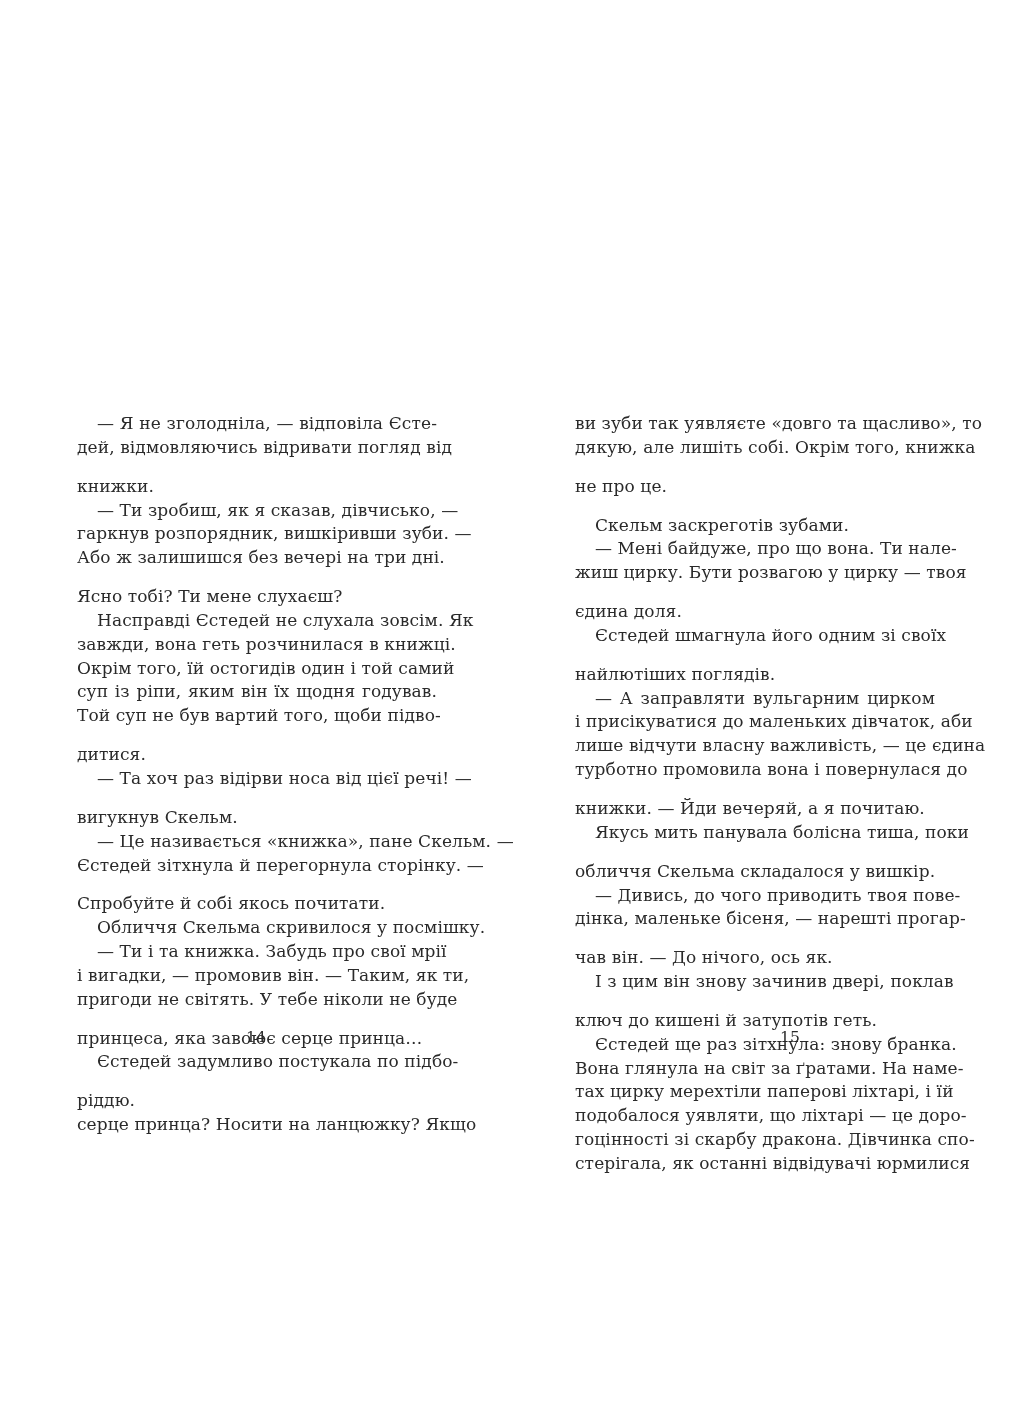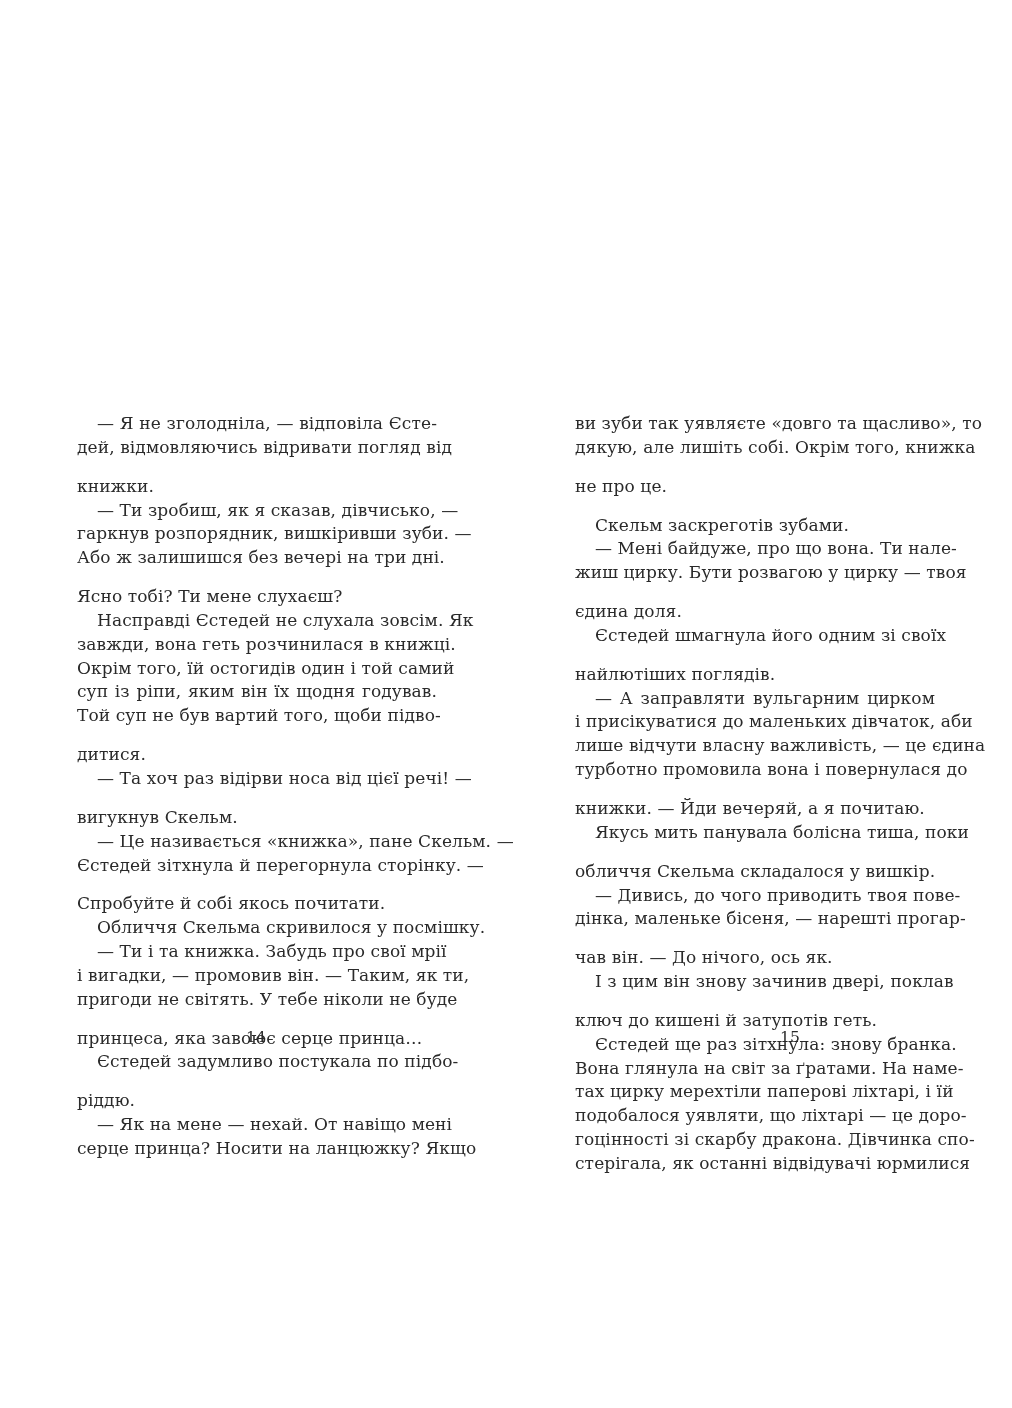--- a/index.html
+++ b/index.html
@@ -58,21 +58,20 @@
       <span class="line indent">— Це називається «книжка», пане Скельм. —</span>
       <span class="line">Єстедей зітхнула й перегорнула сторінку. —</span>
       <span class="line last">Спробуйте й собі якось почитати.</span>
       <span class="line indent">Обличчя Скельма скривилося у посмішку.</span>
       <span class="line indent">— Ти і та книжка. Забудь про свої мрії</span>
       <span class="line">і вигадки, — промовив він. — Таким, як ти,</span>
       <span class="line">пригоди не світять. У тебе ніколи не буде</span>
       <span class="line last">принцеса, яка завоює серце принца…</span>
       <span class="line indent">Єстедей задумливо постукала по підбо-</span>
       <span class="line last">ріддю.</span>
-      <span class="line indent">— Як на мене — нехай. От навіщо мені</span>
       <span class="line">серце принца? Носити на ланцюжку? Якщо</span>
     </div>
   <div class="page right" id="right-page">
       <span class="line">ви зуби так уявляєте «довго та щасливо», то</span>
       <span class="line">дякую, але лишіть собі. Окрім того, книжка</span>
       <span class="line last">не про це.</span>
       <span class="line indent last">Скельм заскреготів зубами.</span>
       <span class="line indent">— Мені байдуже, про що вона. Ти нале-</span>
       <span class="line">жиш цирку. Бути розвагою у цирку — твоя</span>
       <span class="line last">єдина доля.</span>

